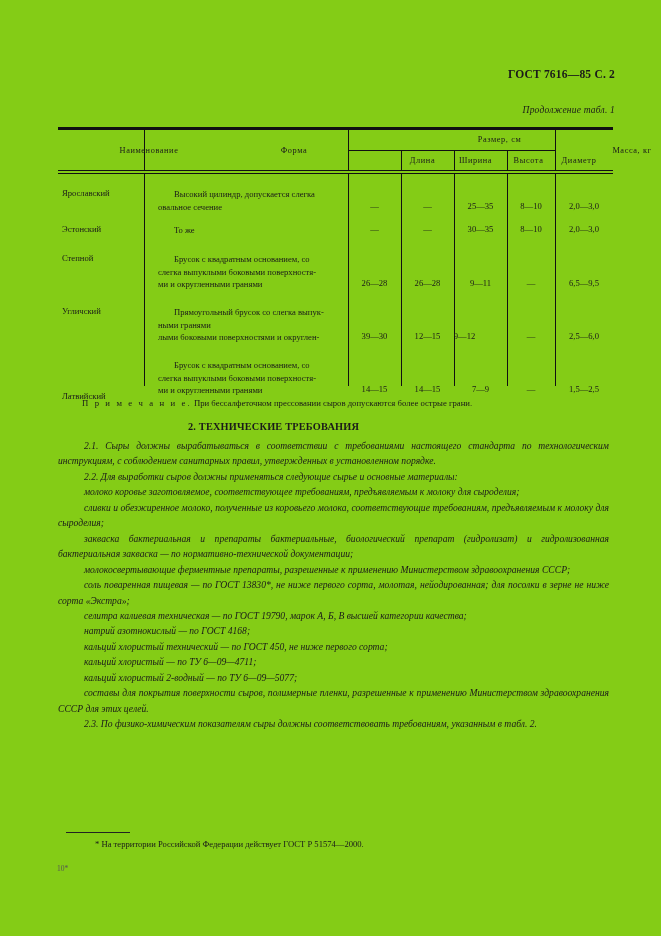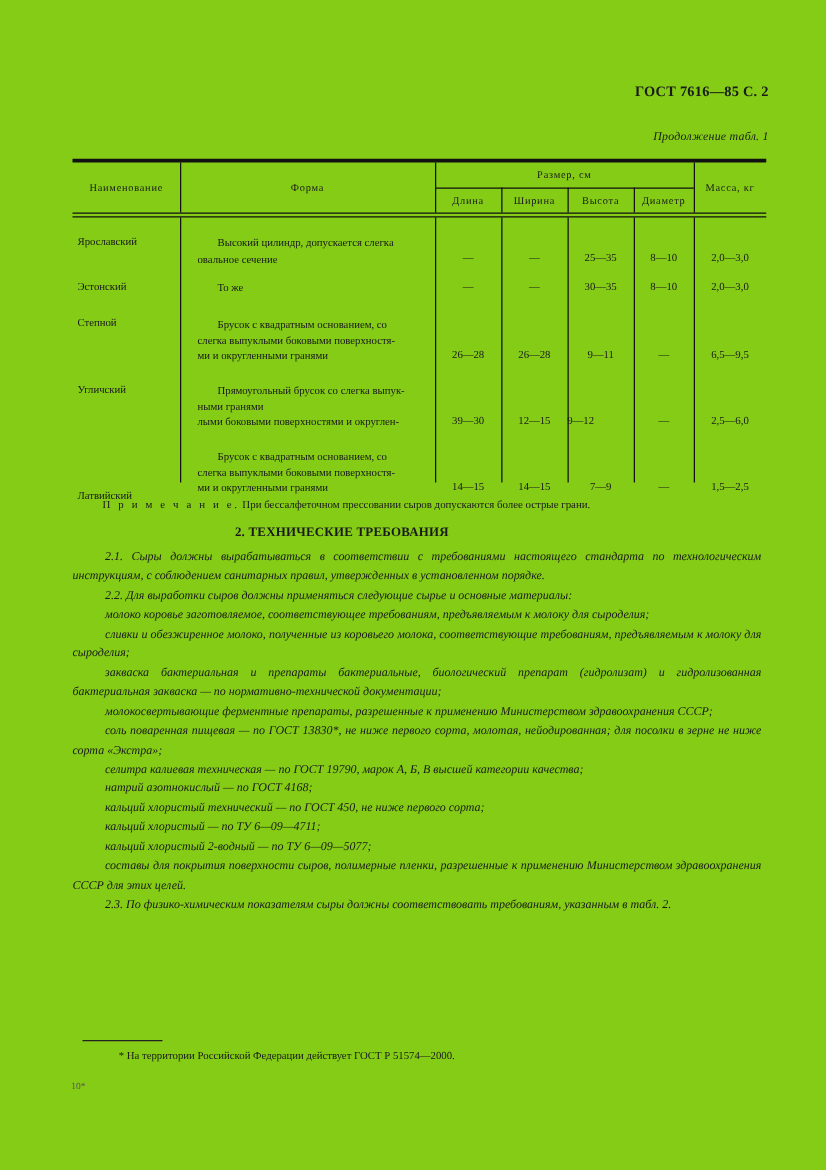--- a/index.html
+++ b/index.html
@@ -58,20 +58,21 @@
   
   .thead-zone {
     position: relative;
     height: 40px;
   }
   .th-cell {
     position: absolute;
     text-align: center;
     font-size: 8.3px;
     letter-spacing: 0.6px;
+    margin-left: 48px;
   }
   .vline {
     position: absolute;
     width: 1.1px;
     background: #111;
   }
   .hline {
     position: absolute;
     height: 1.1px;
     background: #111;

